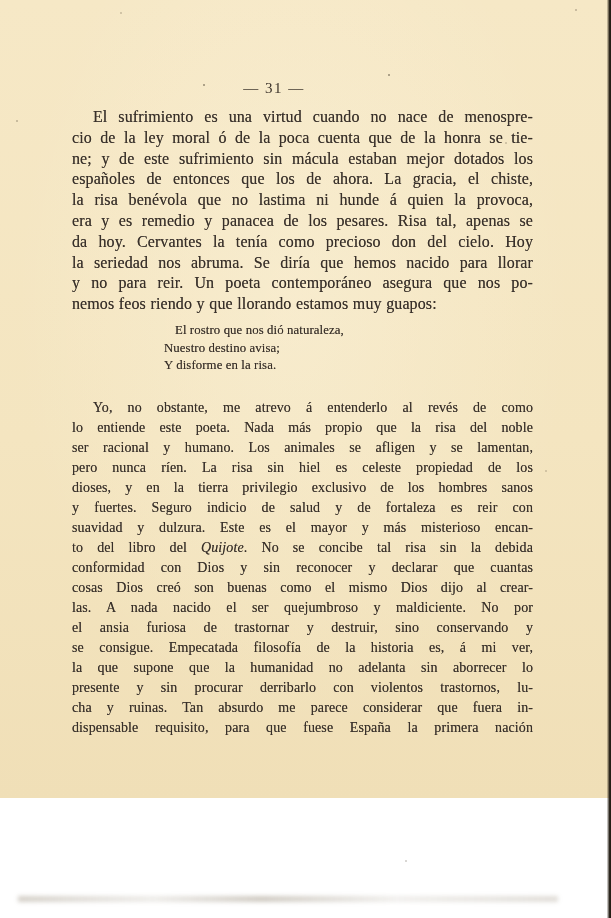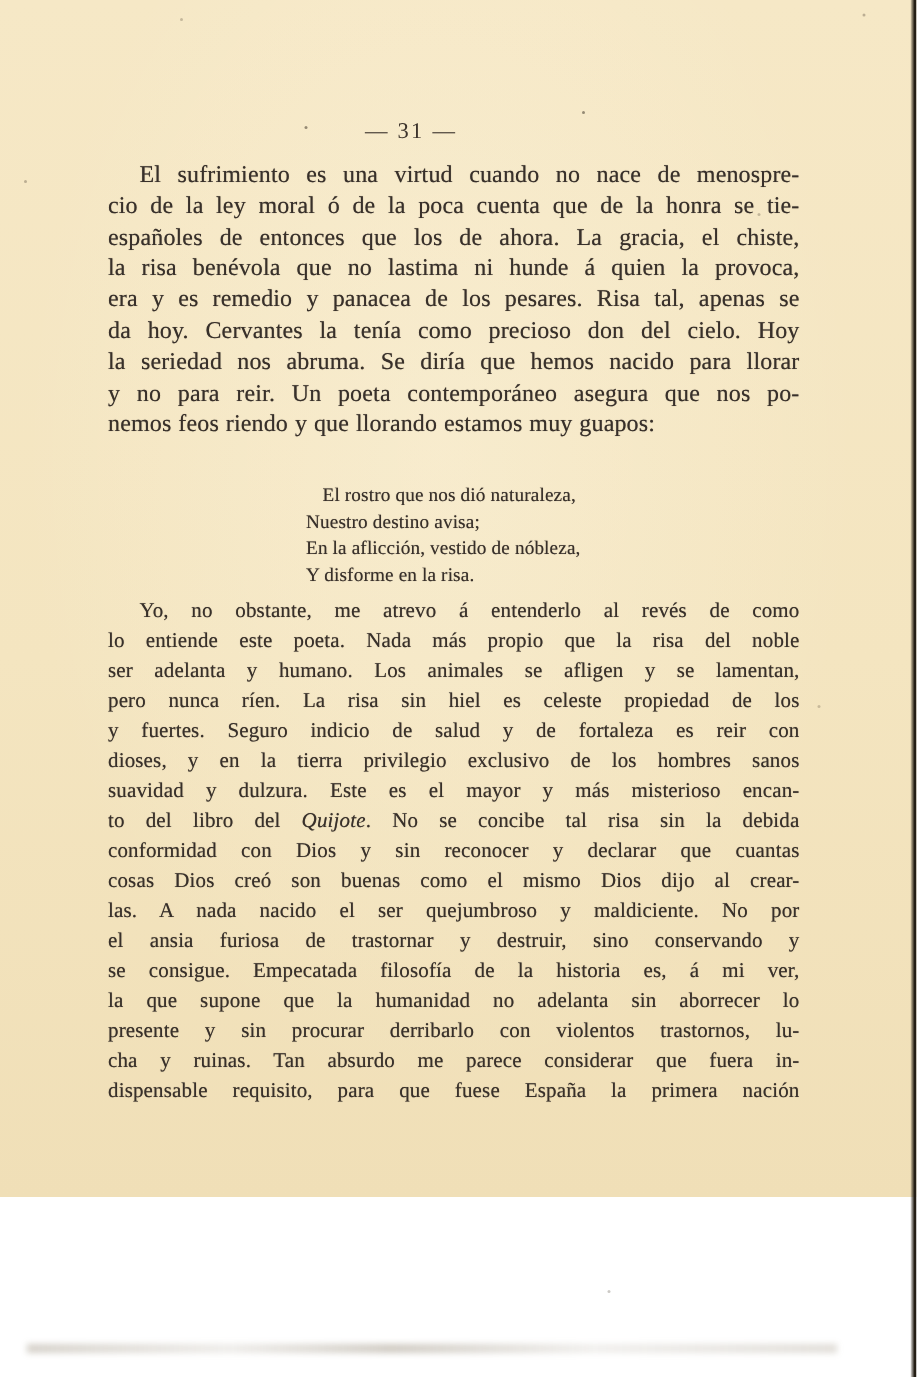--- a/index.html
+++ b/index.html
@@ -48,21 +48,20 @@
   }
   .p1 { top: 107px; font-size: 16px; }
   .p1 .line { line-height: 20.8px; }
   .p1 .line.first, .p2 .line.first { text-indent: 21px; }
   .p1 .line.last { text-align-last: left; }
   .verse {
     top: 322px;
     left: 92px;
     width: 340px;
     font-size: 12.8px;
-    margin-left: 40px;
   }
   .verse .line {
     line-height: 17.6px;
     text-align: left;
     letter-spacing: 0.1px;
     text-shadow: 0 0 0.5px rgba(56,48,42,0.6);
   }
   .verse .line.first { text-indent: 11px; }
   .p2 { top: 398px; font-size: 14px; }
   .p2 .line { line-height: 20px; }
@@ -99,43 +98,43 @@
 <body>
 
 <div class="page">
 
   <div class="page-number">— 31 —</div>
 
   <div class="body-text">
     <div class="para p1">
         <div class="line first">El sufrimiento es una virtud cuando no nace de menospre-</div>
         <div class="line">cio de la ley moral ó de la poca cuenta que de la honra se tie-</div>
+        <div class="line">ne; y de este sufrimiento sin mácula estaban mejor dotados los</div>
         <div class="line">españoles de entonces que los de ahora. La gracia, el chiste,</div>
         <div class="line">la risa benévola que no lastima ni hunde á quien la provoca,</div>
         <div class="line">era y es remedio y panacea de los pesares. Risa tal, apenas se</div>
         <div class="line">da hoy. Cervantes la tenía como precioso don del cielo. Hoy</div>
         <div class="line">la seriedad nos abruma. Se diría que hemos nacido para llorar</div>
         <div class="line">y no para reir. Un poeta contemporáneo asegura que nos po-</div>
         <div class="line last">nemos feos riendo y que llorando estamos muy guapos:</div>
       </div>
 
     <div class="verse">
         <div class="line first">El rostro que nos dió naturaleza,</div>
         <div class="line">Nuestro destino avisa;</div>
-        <div class="line">En la aflicción, vestido de nóbleza,</div>
         <div class="line last">Y disforme en la risa.</div>
       </div>
 
     <div class="para p2">
         <div class="line first">Yo, no obstante, me atrevo á entenderlo al revés de como</div>
         <div class="line">lo entiende este poeta. Nada más propio que la risa del noble</div>
-        <div class="line">ser adelanta y humano. Los animales se afligen y se lamentan,</div>
+        <div class="line">ser racional y humano. Los animales se afligen y se lamentan,</div>
         <div class="line">pero nunca ríen. La risa sin hiel es celeste propiedad de los</div>
+        <div class="line">dioses, y en la tierra privilegio exclusivo de los hombres sanos</div>
         <div class="line">y fuertes. Seguro indicio de salud y de fortaleza es reir con</div>
-        <div class="line">dioses, y en la tierra privilegio exclusivo de los hombres sanos</div>
         <div class="line">suavidad y dulzura. Este es el mayor y más misterioso encan-</div>
         <div class="line">to del libro del <i>Quijote</i>. No se concibe tal risa sin la debida</div>
         <div class="line">conformidad con Dios y sin reconocer y declarar que cuantas</div>
         <div class="line">cosas Dios creó son buenas como el mismo Dios dijo al crear-</div>
         <div class="line">las. A nada nacido el ser quejumbroso y maldiciente. No por</div>
         <div class="line">el ansia furiosa de trastornar y destruir, sino conservando y</div>
         <div class="line">se consigue. Empecatada filosofía de la historia es, á mi ver,</div>
         <div class="line">la que supone que la humanidad no adelanta sin aborrecer lo</div>
         <div class="line">presente y sin procurar derribarlo con violentos trastornos, lu-</div>
         <div class="line">cha y ruinas. Tan absurdo me parece considerar que fuera in-</div>

